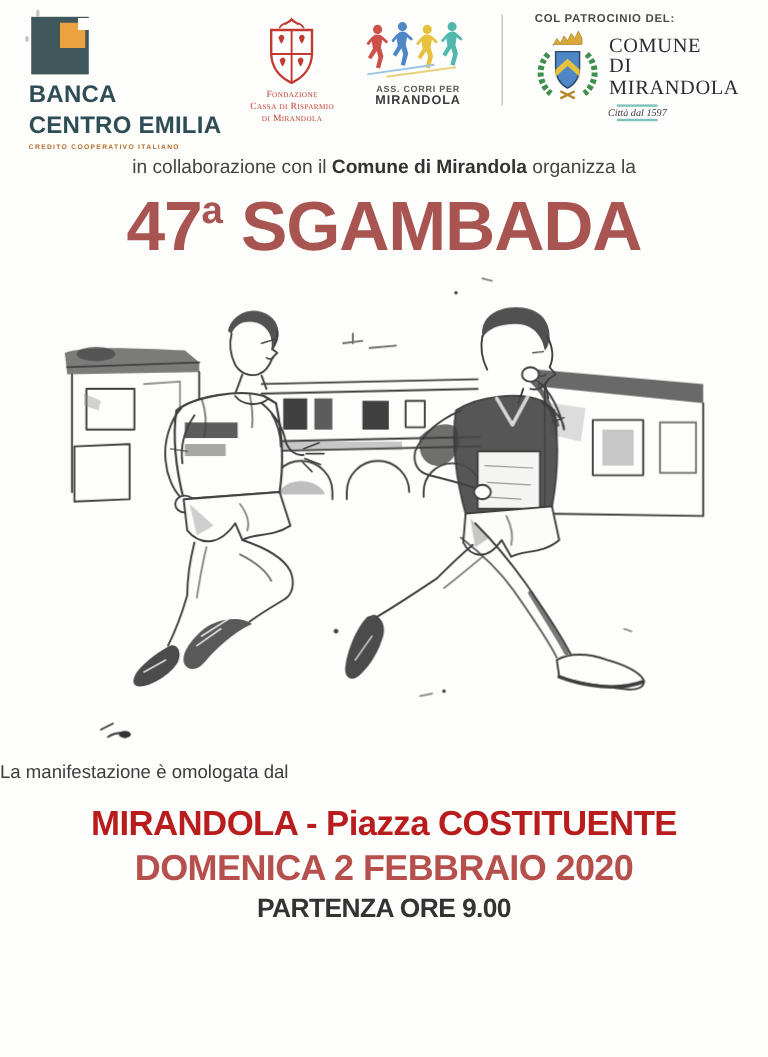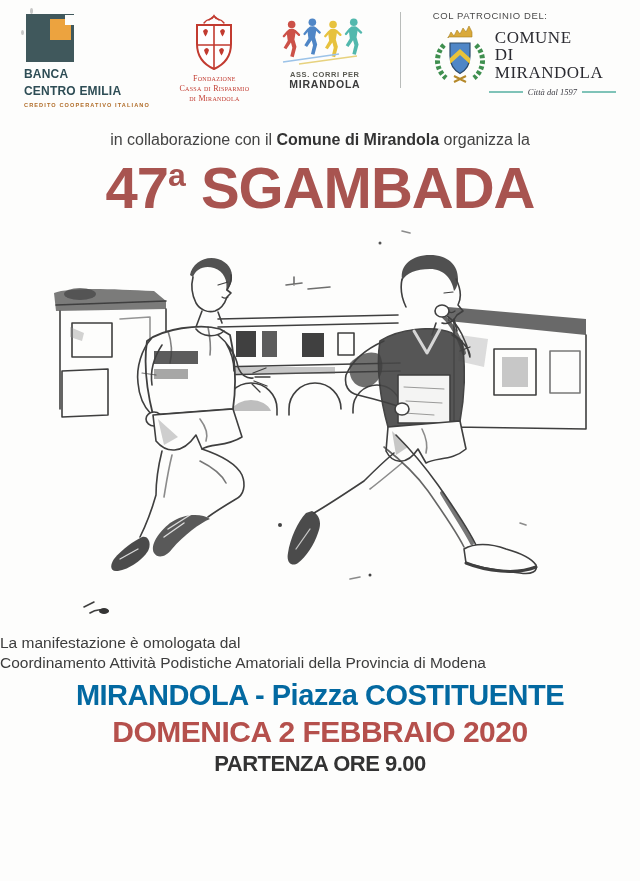--- a/index.html
+++ b/index.html
@@ -5,50 +5,50 @@
   html,body{margin:0;padding:0;background:#e9e9e9;}
   .poster{
     position:relative;width:640px;height:881px;margin:0 auto;
     background:#fdfdfc;overflow:hidden;
     font-family:"Liberation Sans","DejaVu Sans",sans-serif;color:#3a3a3a;
   }
   
   .hdr{display:flex;align-items:flex-start;justify-content:space-between;padding:6px 24px 0 24px;height:108px;}
   .logo{display:flex;flex-direction:column;align-items:center;}
   .banca{align-items:flex-start;padding-top:6px;}
-  .banca .bname{font-size:12px;font-weight:bold;color:#2e4d55;line-height:1.12;letter-spacing:.2px;margin-top:4px;}
+  .banca .bname{font-size:20px;font-weight:bold;color:#2e4d55;line-height:1.12;letter-spacing:.2px;margin-top:4px;}
   .banca .btag{font-size:5.6px;font-weight:bold;color:#b06c28;letter-spacing:1.1px;margin-top:3px;}
   .fonda{padding-top:8px;}
   .fonda .ftxt{font-family:"Liberation Serif","DejaVu Serif",serif;font-size:8px;line-height:1.25;color:#c23b30;text-align:center;letter-spacing:.3px;margin-top:2px;font-variant:small-caps;font-weight:normal;}
   .corri{padding-top:10px;justify-content:flex-end;}
   .corri .ctxt1{font-size:7.5px;font-weight:bold;color:#5a5a52;letter-spacing:.6px;margin-top:2px;}
   .corri .ctxt2{font-size:10.5px;font-weight:bold;color:#3b3b3b;letter-spacing:.8px;margin-top:-1px;}
   .vdiv{width:1px;height:76px;background:#b9bcba;margin-top:6px;}
   .comune{align-items:flex-start;}
-  .patro{font-size:9.5px;color:#4a4a4a;letter-spacing:.6px;font-weight:normal;margin:4px 0 4px 2px;}
+  .patro{font-size:9.5px;color:#4a4a4a;letter-spacing:.6px;font-weight:bold;margin:4px 0 4px 2px;}
   .comrow{display:flex;align-items:center;}
   .comtxt{font-family:"Liberation Serif","DejaVu Serif",serif;font-size:17px;line-height:1.02;color:#2b2b31;letter-spacing:.5px;margin-left:6px;}
-  .motto{display:flex;align-items:center;margin:2px 0 0 58px;}
+  .motto{display:flex;align-items:center;margin:2px 0 0 58px;flex-direction:column;}
   .motto .rule{width:34px;height:2px;background:#7fc3b8;}
   .motto .mtxt{font-family:"Liberation Serif","DejaVu Serif",serif;font-style:italic;font-size:8.5px;color:#3c3c44;margin:0 5px;}
   
   .intro{margin-top:16px;text-align:center;font-size:16px;color:#444;line-height:1.3;}
   .intro b{color:#333;}
   
   .title{margin-top:8px;text-align:center;font-size:58px;font-weight:bold;color:#a85450;letter-spacing:-1px;line-height:1;}
   .title .ord{font-size:32px;vertical-align:22px;letter-spacing:0;}
   
   .subt{margin-top:10px;text-align:center;font-weight:bold;color:#2d2d2d;}
   .subt .s1{font-size:18px;letter-spacing:-.2px;line-height:1.2;}
   .subt .s2{font-size:16.5px;letter-spacing:-.2px;line-height:1.25;}
   
   .illus{display:block;margin:6px auto 0 auto;}
   
   .sanction{font-size:15.5px;color:#3d3d3d;line-height:1.32;margin-top:18px;}
-  .loc{margin-top:4px;text-align:center;font-size:29px;font-weight:bold;color:#0369a1;letter-spacing:-.5px;line-height:1.2;}
+  .loc{margin-top:16px;text-align:center;font-size:29px;font-weight:bold;color:#b91c1c;letter-spacing:-.5px;line-height:1.2;}
   .date{text-align:center;font-size:30px;font-weight:bold;color:#b5504c;letter-spacing:-.5px;line-height:1.25;}
   .start{text-align:center;font-size:22px;font-weight:bold;color:#333;letter-spacing:-.5px;line-height:1.25;}
   .speck{position:absolute;background:#9a9a9a;border-radius:50%;opacity:.55;}
 </style>
 </head>
 <body>
 
 <div class="poster">
   <div class="speck" style="left:30px;top:8px;width:3px;height:6px"></div>
   <div class="speck" style="left:21px;top:30px;width:3px;height:5px"></div>
@@ -249,18 +249,17 @@
       <circle cx="320" cy="352" r="1.5" fill="#333" stroke="none"></circle>
       <path d="M470,300 l6,2 M300,356 l10,-2" stroke-opacity=".6"></path>
 
       <path d="M34,384 l10,-5 M40,390 c6,-4 14,-4 18,-2"></path>
       <ellipse cx="54" cy="388" rx="5" ry="3" fill="#222" stroke="none"></ellipse>
     </g>
   </svg>
 
   <div class="sanction">
     <div>La manifestazione è omologata dal</div>
-    <div>Coordinamento Attività Podistiche Amatoriali della Provincia di Modena</div>
   </div>
   <div class="loc">MIRANDOLA - Piazza COSTITUENTE</div>
   <div class="date">DOMENICA 2 FEBBRAIO 2020</div>
   <div class="start">PARTENZA ORE 9.00</div>
 </div>
 
 </body></html>

